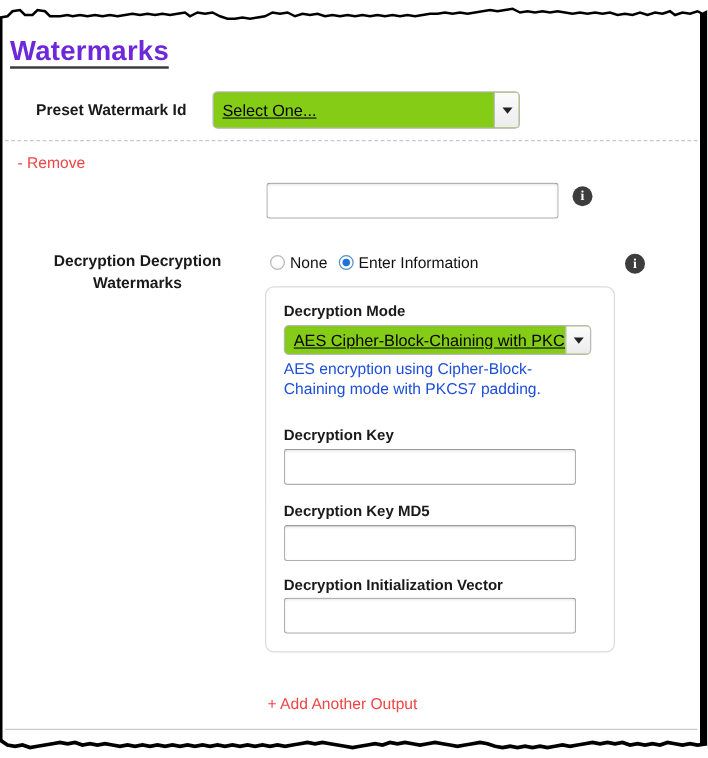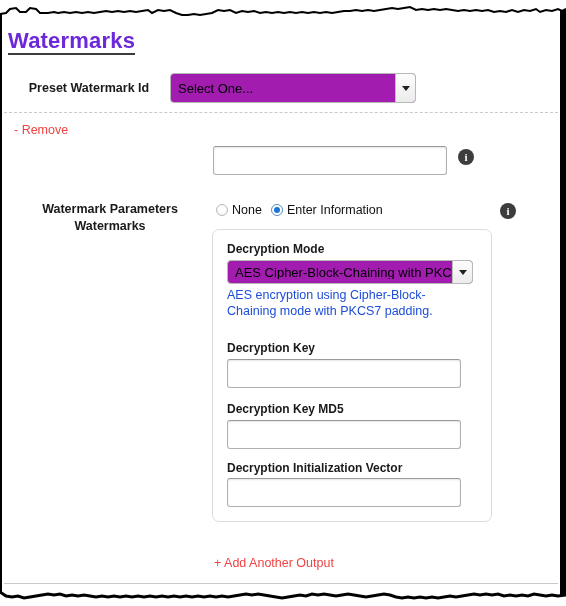--- a/index.html
+++ b/index.html
@@ -76,29 +76,30 @@
     font-size: 12.5px;
     font-weight: bold;
     color: #1a1a1a;
     line-height: 17px;
   }
 
   
   .sel {
     position: absolute;
     box-sizing: border-box;
-    background: #a21caf;
+    background: #84cc16;
     border: 1px solid #b8b8b8;
     border-radius: 4px;
     box-shadow: inset 0 1px 1px rgba(0,0,0,0.04);
     font-size: 13px;
     color: #000;
     display: flex;
     align-items: center;
     overflow: hidden;
+    text-decoration: underline;
   }
   .sel .sel-text {
     flex: 1 1 auto;
     padding-left: 7px;
     white-space: nowrap;
     overflow: hidden;
     line-height: 1;
   }
   .sel .sel-arrow {
     flex: 0 0 auto;
@@ -260,21 +261,21 @@
     <div class="dashed-rule" style="top:112px;"></div>
 
     <div class="link" style="left:14px; top:123px;">- Remove</div>
 
 
     <div class="tinput" style="left:213px; top:146px; width:234px; height:29px;"></div>
 
     <div class="info-icon" style="left:458px; top:149px;">i</div>
 
     <div class="flabel" style="left:14px; top:201px; width:192px;">
-      <div>Watermark Parameters</div>
+      <div>Decryption Decryption</div>
       <div>Watermarks</div>
     </div>
 
     <div class="radio-row" style="left:216px; top:203px;">
       <span class="radio"></span>
       <span class="radio-label">None</span>
       <span class="radio checked"></span>
       <span class="radio-label">Enter Information</span>
     </div>
 

